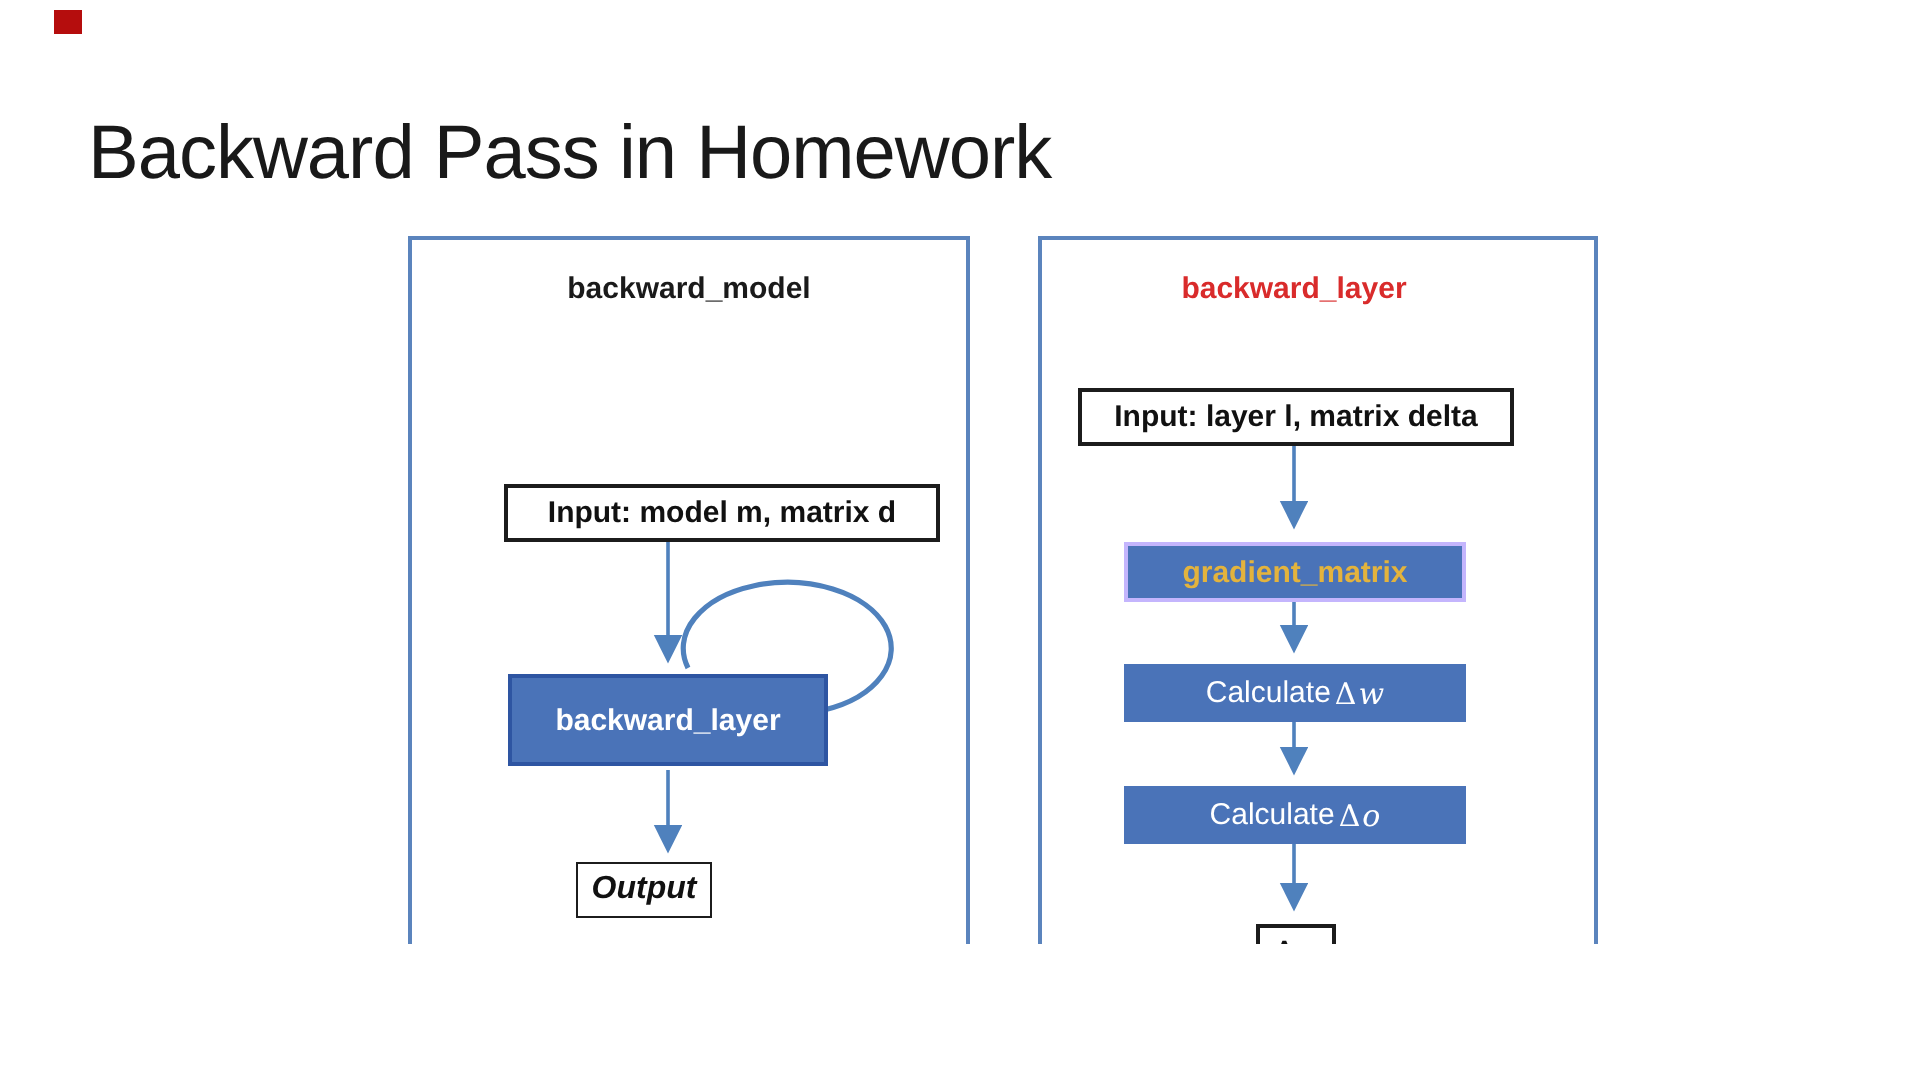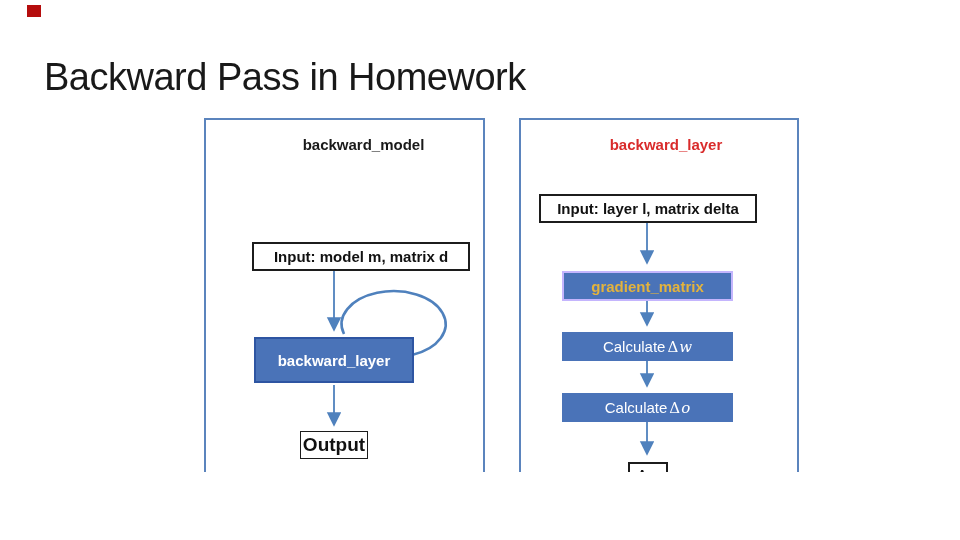--- a/index.html
+++ b/index.html
@@ -16,31 +16,31 @@
                letter-spacing:-0.5px;color:#191919;white-space:nowrap;}
 
   
   .panel{position:absolute;top:118px;height:394px;border:2px solid #5b84bd;
          background:#ffffff;box-sizing:border-box;}
   .panel.left{left:204px;width:281px;}
   .panel.right{left:519px;width:280px;}
 
   
   .hdr{position:absolute;top:136px;font-size:15px;font-weight:700;color:#1a1a1a;
-       text-align:center;white-space:nowrap;padding-left:19px;}
+       text-align:center;white-space:nowrap;}
   .hdr.left{left:204px;width:281px;}
   .hdr.right{left:519px;width:256px;color:#d92b2b;}
 
   
   .iobox{position:absolute;background:#ffffff;border:2px solid #1c1c1c;box-sizing:border-box;
          display:flex;align-items:center;justify-content:center;
          font-weight:700;font-size:15px;color:#111;white-space:nowrap;}
   .input-left{left:225px;top:242px;width:218px;height:29px;margin-left:27px;}
   .input-right{left:539px;top:194px;width:218px;height:29px;}
-  .output-left{left:300px;top:431px;width:68px;height:28px;font-size:19px;border-width:1.5px;}
+  .output-left{left:288px;top:431px;width:68px;height:28px;font-size:16px;border-width:1.5px;font-style:italic;}
   .delta-out{left:628px;top:462px;width:40px;height:28px;font-size:16px;}
 
   
   .bluebox{position:absolute;background:#4a73b8;box-sizing:border-box;
            display:flex;align-items:center;justify-content:center;
            color:#ffffff;font-size:15px;font-weight:700;white-space:nowrap;}
   .proc-left{left:254px;top:337px;width:160px;height:46px;border:2px solid #2e55a2;}
   .grad{left:562px;top:271px;width:171px;height:30px;border:2px solid #c4b5fd;color:#e3b33d;}
   .calcw{left:562px;top:332px;width:171px;height:29px;font-weight:400;}
   .calco{left:562px;top:393px;width:171px;height:29px;font-weight:400;}

